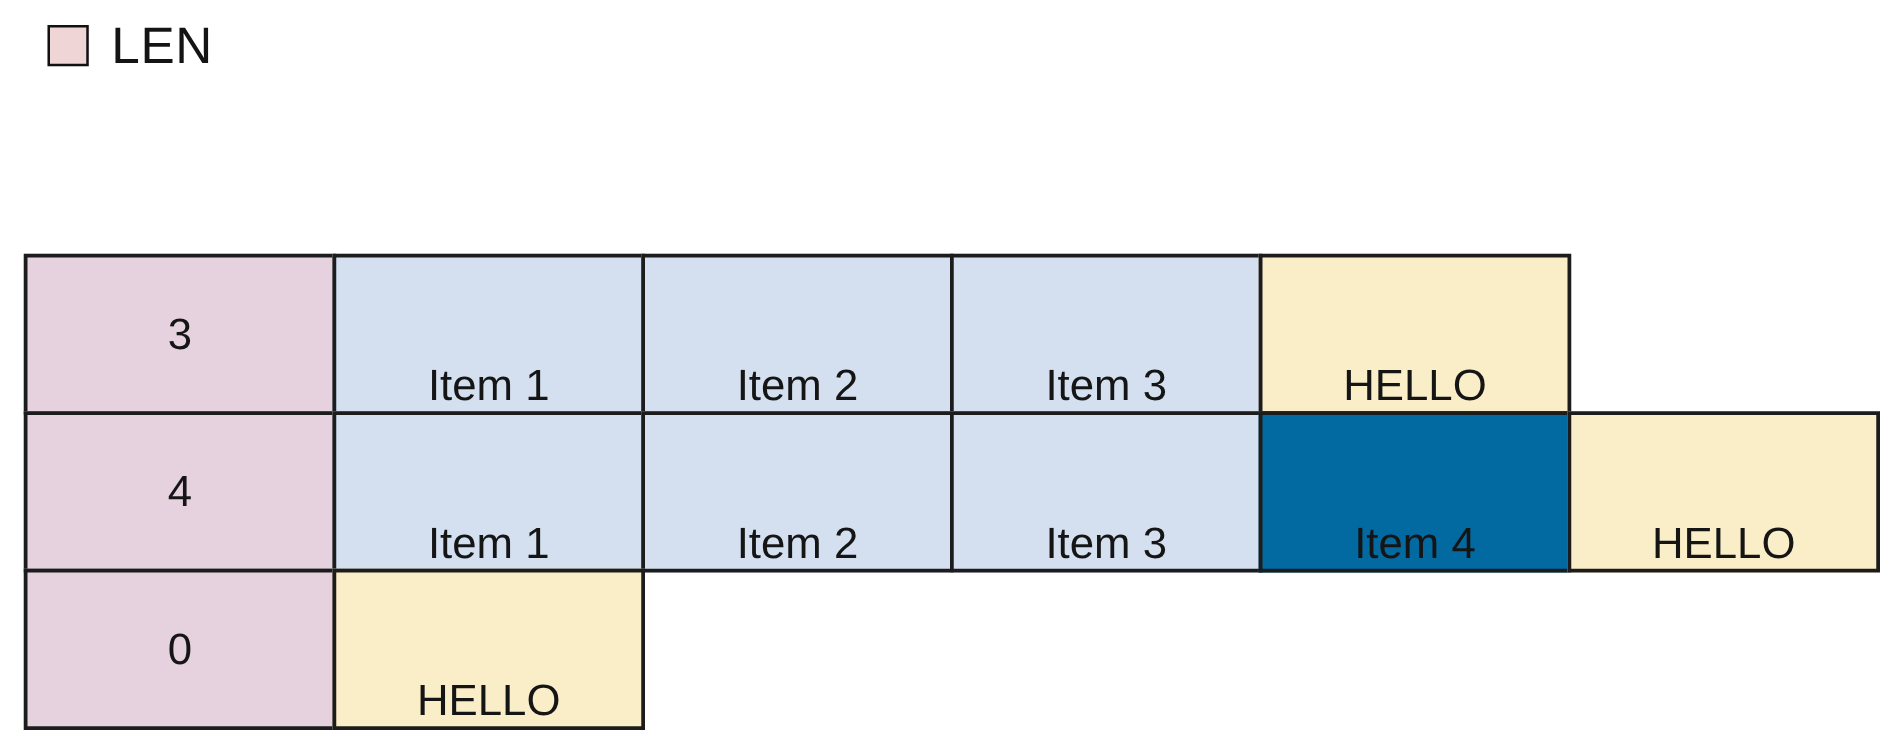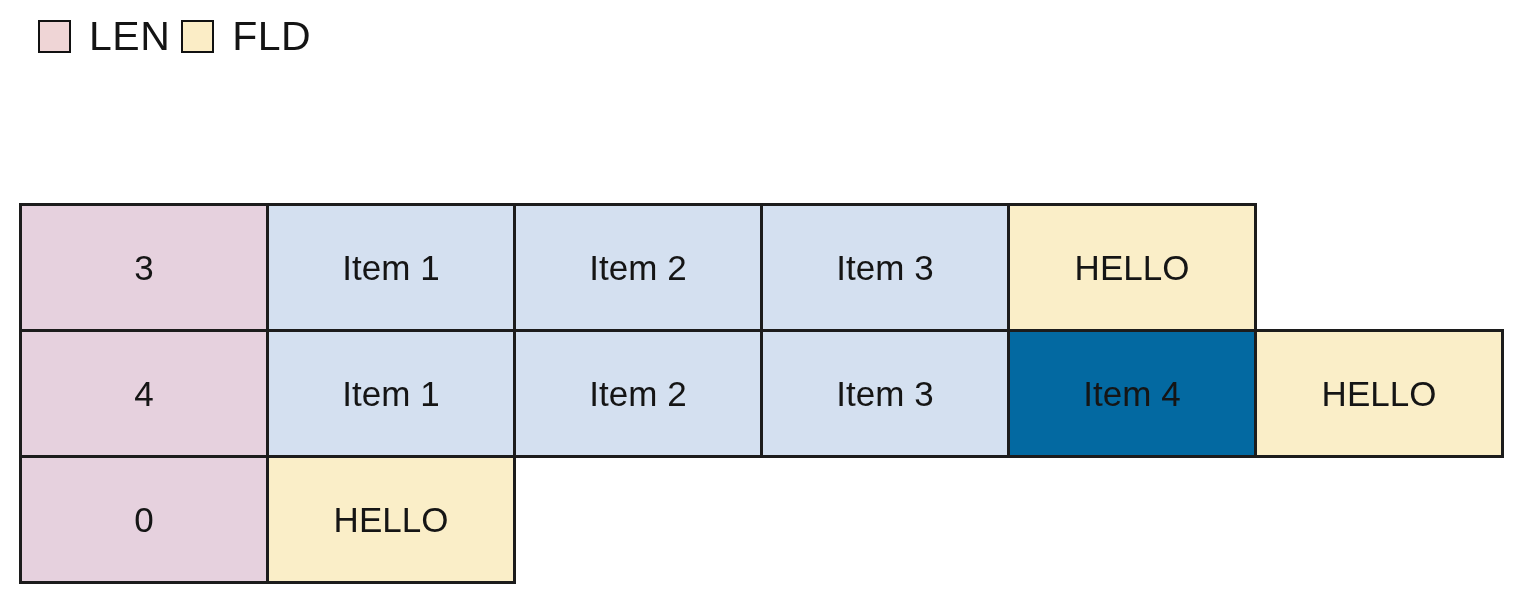--- a/index.html
+++ b/index.html
@@ -20,20 +20,21 @@
     height: 598px;
     background: #ffffff;
   }
 
   
   .legend {
     position: absolute;
     left: 38px;
     top: 18px;
     display: flex;
+    flex-direction: column;
     gap: 11px;
   }
   .legend-row {
     display: flex;
     align-items: center;
     gap: 18px;
     height: 36px;
   }
   .legend-swatch {
     width: 33px;
@@ -68,35 +69,31 @@
     display: flex;
     align-items: center;
     justify-content: center;
     font-size: 35px;
     color: #151515;
     margin-left: -3px;
     white-space: nowrap;
   }
   .cell:first-child { margin-left: 0; }
   .cell.w-len { width: 250px; }
-  .cell.w-std { width: 250px; }
+  .cell.w-std { width: 250px; align-items: flex-end; }
 </style>
 </head>
 <body>
 
 <div id="stage">
 
   <div class="legend" id="legend-root">
       <div class="legend-row">
         <span class="legend-swatch" style="background: rgb(239, 213, 214);"></span>
         <span class="legend-label">LEN</span>
-      </div>
-      <div class="legend-row">
-        <span class="legend-swatch" style="background: rgb(251, 237, 198);"></span>
-        <span class="legend-label">FLD</span>
       </div>
     </div>
 
   <div class="table" id="table-root">
       <div class="row">
         <div class="cell w-len" style="background: rgb(230, 209, 222);">
           <span>3</span>
         </div>
         <div class="cell w-std" style="background: rgb(212, 224, 240);">
           <span>Item 1</span>

